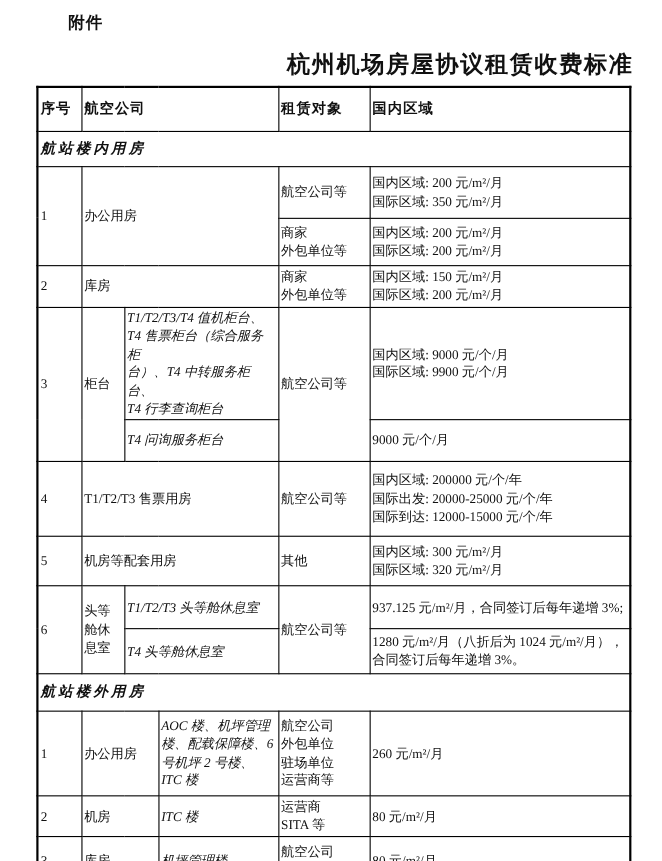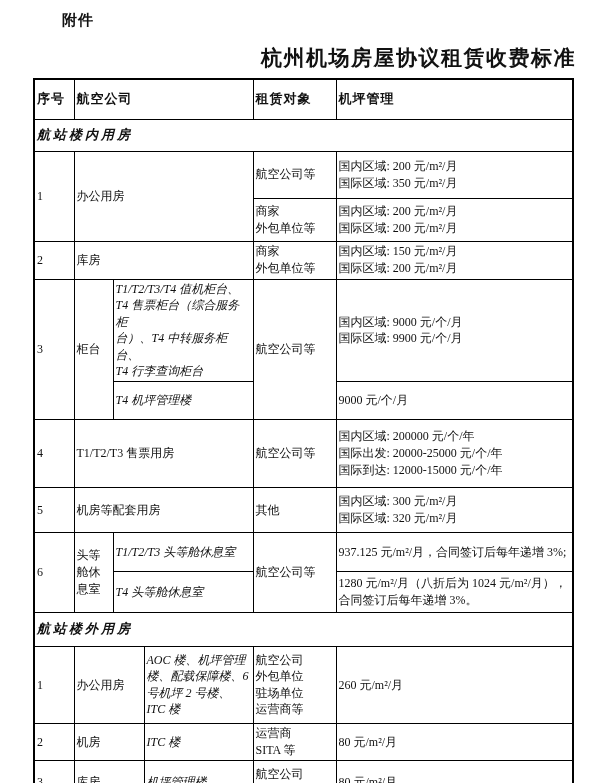--- a/index.html
+++ b/index.html
@@ -55,21 +55,21 @@
     <col style="width:109px">
       <col style="width:83px">
       <col style="width:237px">
   </colgroup>
 
   <tbody>
       <tr style="height:40px">
     <th>序号</th>
     <th colspan="3">航空公司</th>
     <th>租赁对象</th>
-    <th>机坪管理</th>
+    <th>国内区域</th>
   </tr>
 
   <tr class="sec" style="height:32px">
     <td colspan="6">航站楼内用房</td>
   </tr>
 
   <tr style="height:47px">
     <td rowspan="2">1</td>
     <td rowspan="2" colspan="3">办公用房</td>
     <td>航空公司等</td>
@@ -97,21 +97,21 @@
     <td rowspan="2">柜台</td>
     <td colspan="2" class="sub">T1/T2/T3/T4 值机柜台、
 T4 售票柜台（综合服务柜
 台）、T4 中转服务柜台、
 T4 行李查询柜台</td>
     <td rowspan="2">航空公司等</td>
     <td class="fee">国内区域: 9000 元/个/月
 国际区域: 9900 元/个/月</td>
   </tr>
   <tr style="height:38px">
-    <td colspan="2" class="sub">T4 机坪管理楼</td>
+    <td colspan="2" class="sub">T4 问询服务柜台</td>
     <td class="fee">9000 元/个/月</td>
   </tr>
 
   <tr style="height:68px">
     <td>4</td>
     <td colspan="3">T1/T2/T3 售票用房</td>
     <td>航空公司等</td>
     <td class="fee">国内区域: 200000 元/个/年
 国际出发: 20000-25000 元/个/年
 国际到达: 12000-15000 元/个/年</td>

